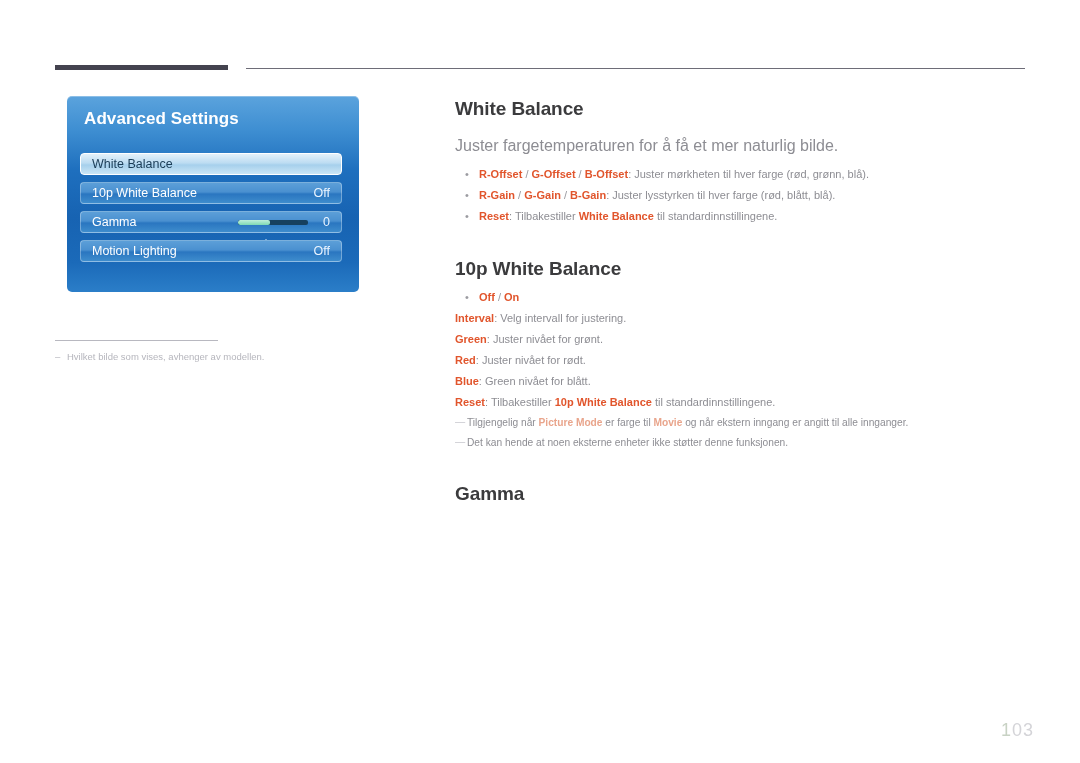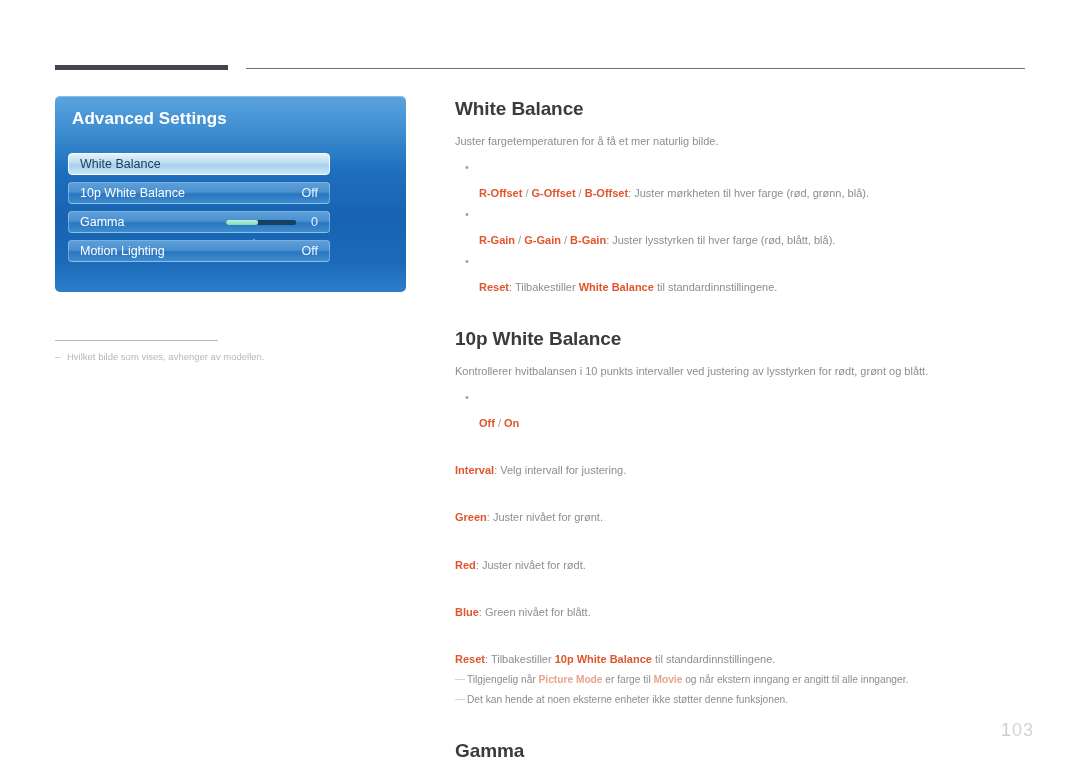--- a/index.html
+++ b/index.html
@@ -35,35 +35,34 @@
     left: 246px;
     top: 68px;
     width: 779px;
     height: 1px;
     background: #6e6d78;
   }
 
   
   #osd-panel {
     position: absolute;
-    left: 55px;
+    left: 67px;
     top: 96px;
-    width: 319px;
+    width: 292px;
     height: 196px;
     border-radius: 5px;
     background: linear-gradient(to bottom,
                 #5ba3dd 0%,
                 #3f8fd2 17%,
                 #1e6fbe 38%,
                 #1763b2 62%,
                 #1b6ab9 85%,
                 #2b7ec8 100%);
     box-shadow: inset 0 1px 0 rgba(255,255,255,0.30);
     overflow: hidden;
-    padding-left: 32px;
   }
   #osd-title {
     position: absolute;
     left: 17px;
     top: 13px;
     font-size: 17px;
     font-weight: bold;
     color: #ffffff;
     letter-spacing: .1px;
   }
@@ -173,21 +172,21 @@
     font-size: 19px;
     font-weight: bold;
     color: #3b3b3d;
     letter-spacing: -0.1px;
     margin: 0;
   }
   .sec-gap-1 { margin-top: 0; }
   .sec-gap { margin-top: 30px; }
 
   .para {
-    font-size: 11px;
+    font-size: 16px;
     color: #8d8d93;
     line-height: 1.45;
     margin: 14px 0 0 0;
   }
   .lines {
     margin-top: 7px;
   }
   .line {
     font-size: 11px;
     color: #8d8d93;
@@ -197,21 +196,21 @@
   }
   .line.bulleted { padding-left: 0; }
   .bullet {
     flex: 0 0 24px;
     width: 24px;
     color: #9b9ba1;
     text-align: center;
     font-size: 11px;
     line-height: 1.92;
   }
-  .line-text { flex: 1 1 auto; margin-top: 26px; }
+  .line-text { flex: 1 1 auto; }
 
   .em   { color: #e1552c; font-weight: bold; }
   .sep  { color: #9b9ba1; }
   .plain{ color: #8d8d93; }
 
   .foot {
     font-size: 10.2px;
     color: #c0c0c6;
     line-height: 1.95;
     display: flex;
@@ -295,21 +294,20 @@
       <div class="line bulleted">
         <span class="bullet">•</span>
         <span class="line-text"><span class="em">R-Gain</span><span class="sep"> / </span><span class="em">G-Gain</span><span class="sep"> / </span><span class="em">B-Gain</span><span class="plain">: Juster lysstyrken til hver farge (rød, blått, blå).</span></span>
       </div>
       <div class="line bulleted">
         <span class="bullet">•</span>
         <span class="line-text"><span class="em">Reset</span><span class="plain">: Tilbakestiller </span><span class="em">White Balance</span><span class="plain"> til standardinnstillingene.</span></span>
       </div>
     </div>
     <h2 class="h-sec sec-gap">10p White Balance</h2>
-    <p class="para">Kontrollerer hvitbalansen i 10 punkts intervaller ved justering av lysstyrken for rødt, grønt og blått.</p>
     <div class="lines">
       <div class="line bulleted">
         <span class="bullet">•</span>
         <span class="line-text"><span class="em">Off</span><span class="sep"> / </span><span class="em">On</span></span>
       </div>
       <div class="line flush">
         <span class="line-text"><span class="em">Interval</span><span class="plain">: Velg intervall for justering.</span></span>
       </div>
       <div class="line flush">
         <span class="line-text"><span class="em">Green</span><span class="plain">: Juster nivået for grønt.</span></span>

